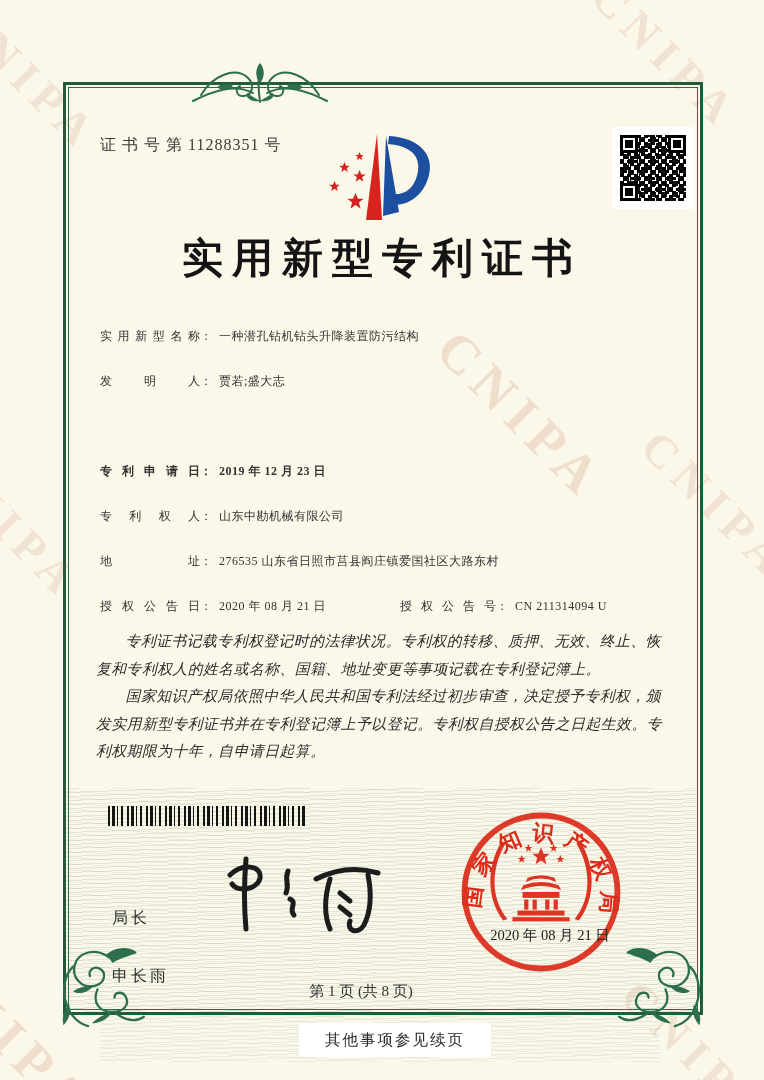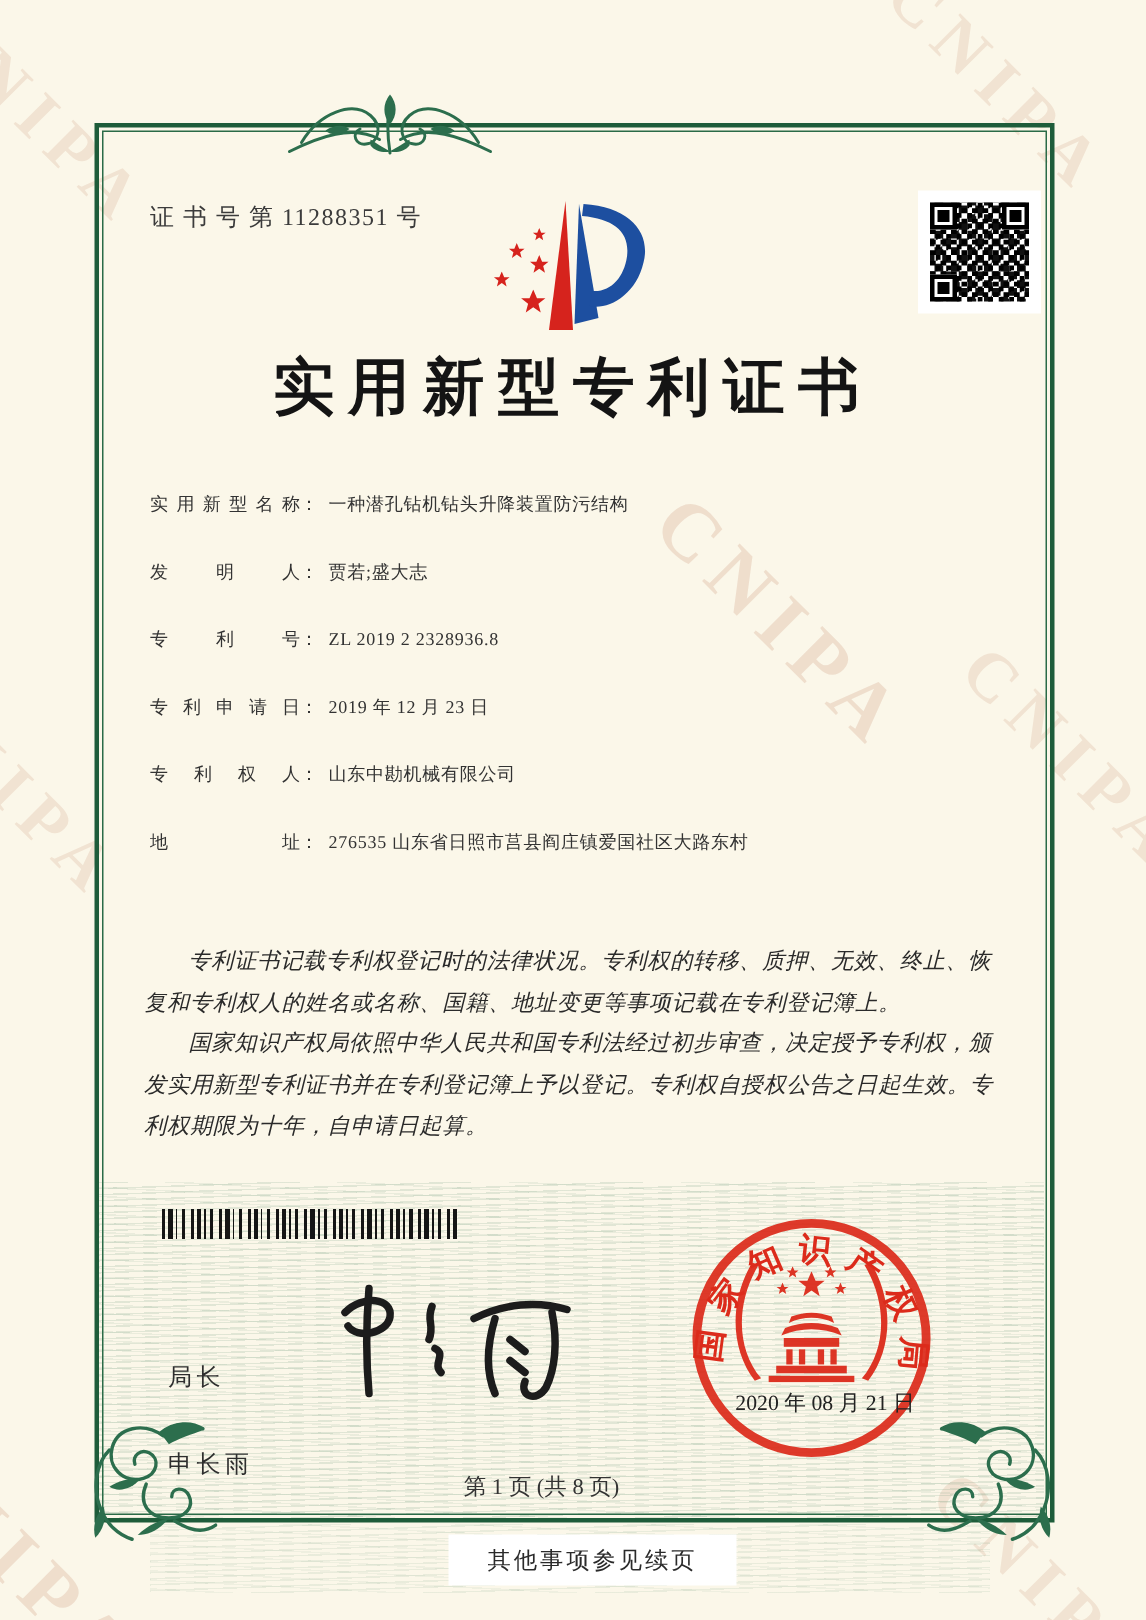--- a/index.html
+++ b/index.html
@@ -169,31 +169,34 @@
   </div>
 
   <div class="title">实用新型专利证书</div>
 
   <div class="frow" style="top:328px;">
     <span class="flabel">实用新型名称</span><span class="fcolon">：</span><span class="fvalue">一种潜孔钻机钻头升降装置防污结构</span>
   </div>
   <div class="frow" style="top:373px;font-family:Liberation Serif, serif;">
     <span class="flabel">发明人</span><span class="fcolon">：</span><span class="fvalue">贾若;盛大志</span>
   </div>
-  <div class="frow" style="top:418px;">
-    <span class="flabel">专利号</span><span class="fcolon">：</span><span class="fvalue">ZL 2019 2 2328936.8</span>
-  </div>
-  <div class="frow" style="top:463px;">
+  <div class="frow" style="top:463px;font-weight:bold;">
     <span class="flabel">专利申请日</span><span class="fcolon">：</span><span class="fvalue">2019 年 12 月 23 日</span>
   </div>
   <div class="frow" style="top:508px;">
     <span class="flabel">专利权人</span><span class="fcolon">：</span><span class="fvalue">山东中勘机械有限公司</span>
   </div>
   <div class="frow" style="top:553px;">
     <span class="flabel">地址</span><span class="fcolon">：</span><span class="fvalue">276535 山东省日照市莒县阎庄镇爱国社区大路东村</span>
+  </div>
+  <div class="frow" style="top:598px;">
+    <span class="flabel">授权公告日</span><span class="fcolon">：</span><span class="fvalue">2020 年 08 月 21 日</span>
+    <span class="fgrant">
+      <span class="flabel" style="width:96px;">授权公告号</span><span class="fcolon">：</span><span class="fvalue">CN 211314094 U</span>
+    </span>
   </div>
 
   <div class="legal">
     <p>专利证书记载专利权登记时的法律状况。专利权的转移、质押、无效、终止、恢复和专利权人的姓名或名称、国籍、地址变更等事项记载在专利登记簿上。</p>
     <p>国家知识产权局依照中华人民共和国专利法经过初步审查，决定授予专利权，颁发实用新型专利证书并在专利登记簿上予以登记。专利权自授权公告之日起生效。专利权期限为十年，自申请日起算。</p>
   </div>
 
   <div class="barcode"></div>
 
   <div class="bureau" style="top:864px;">局长</div>

